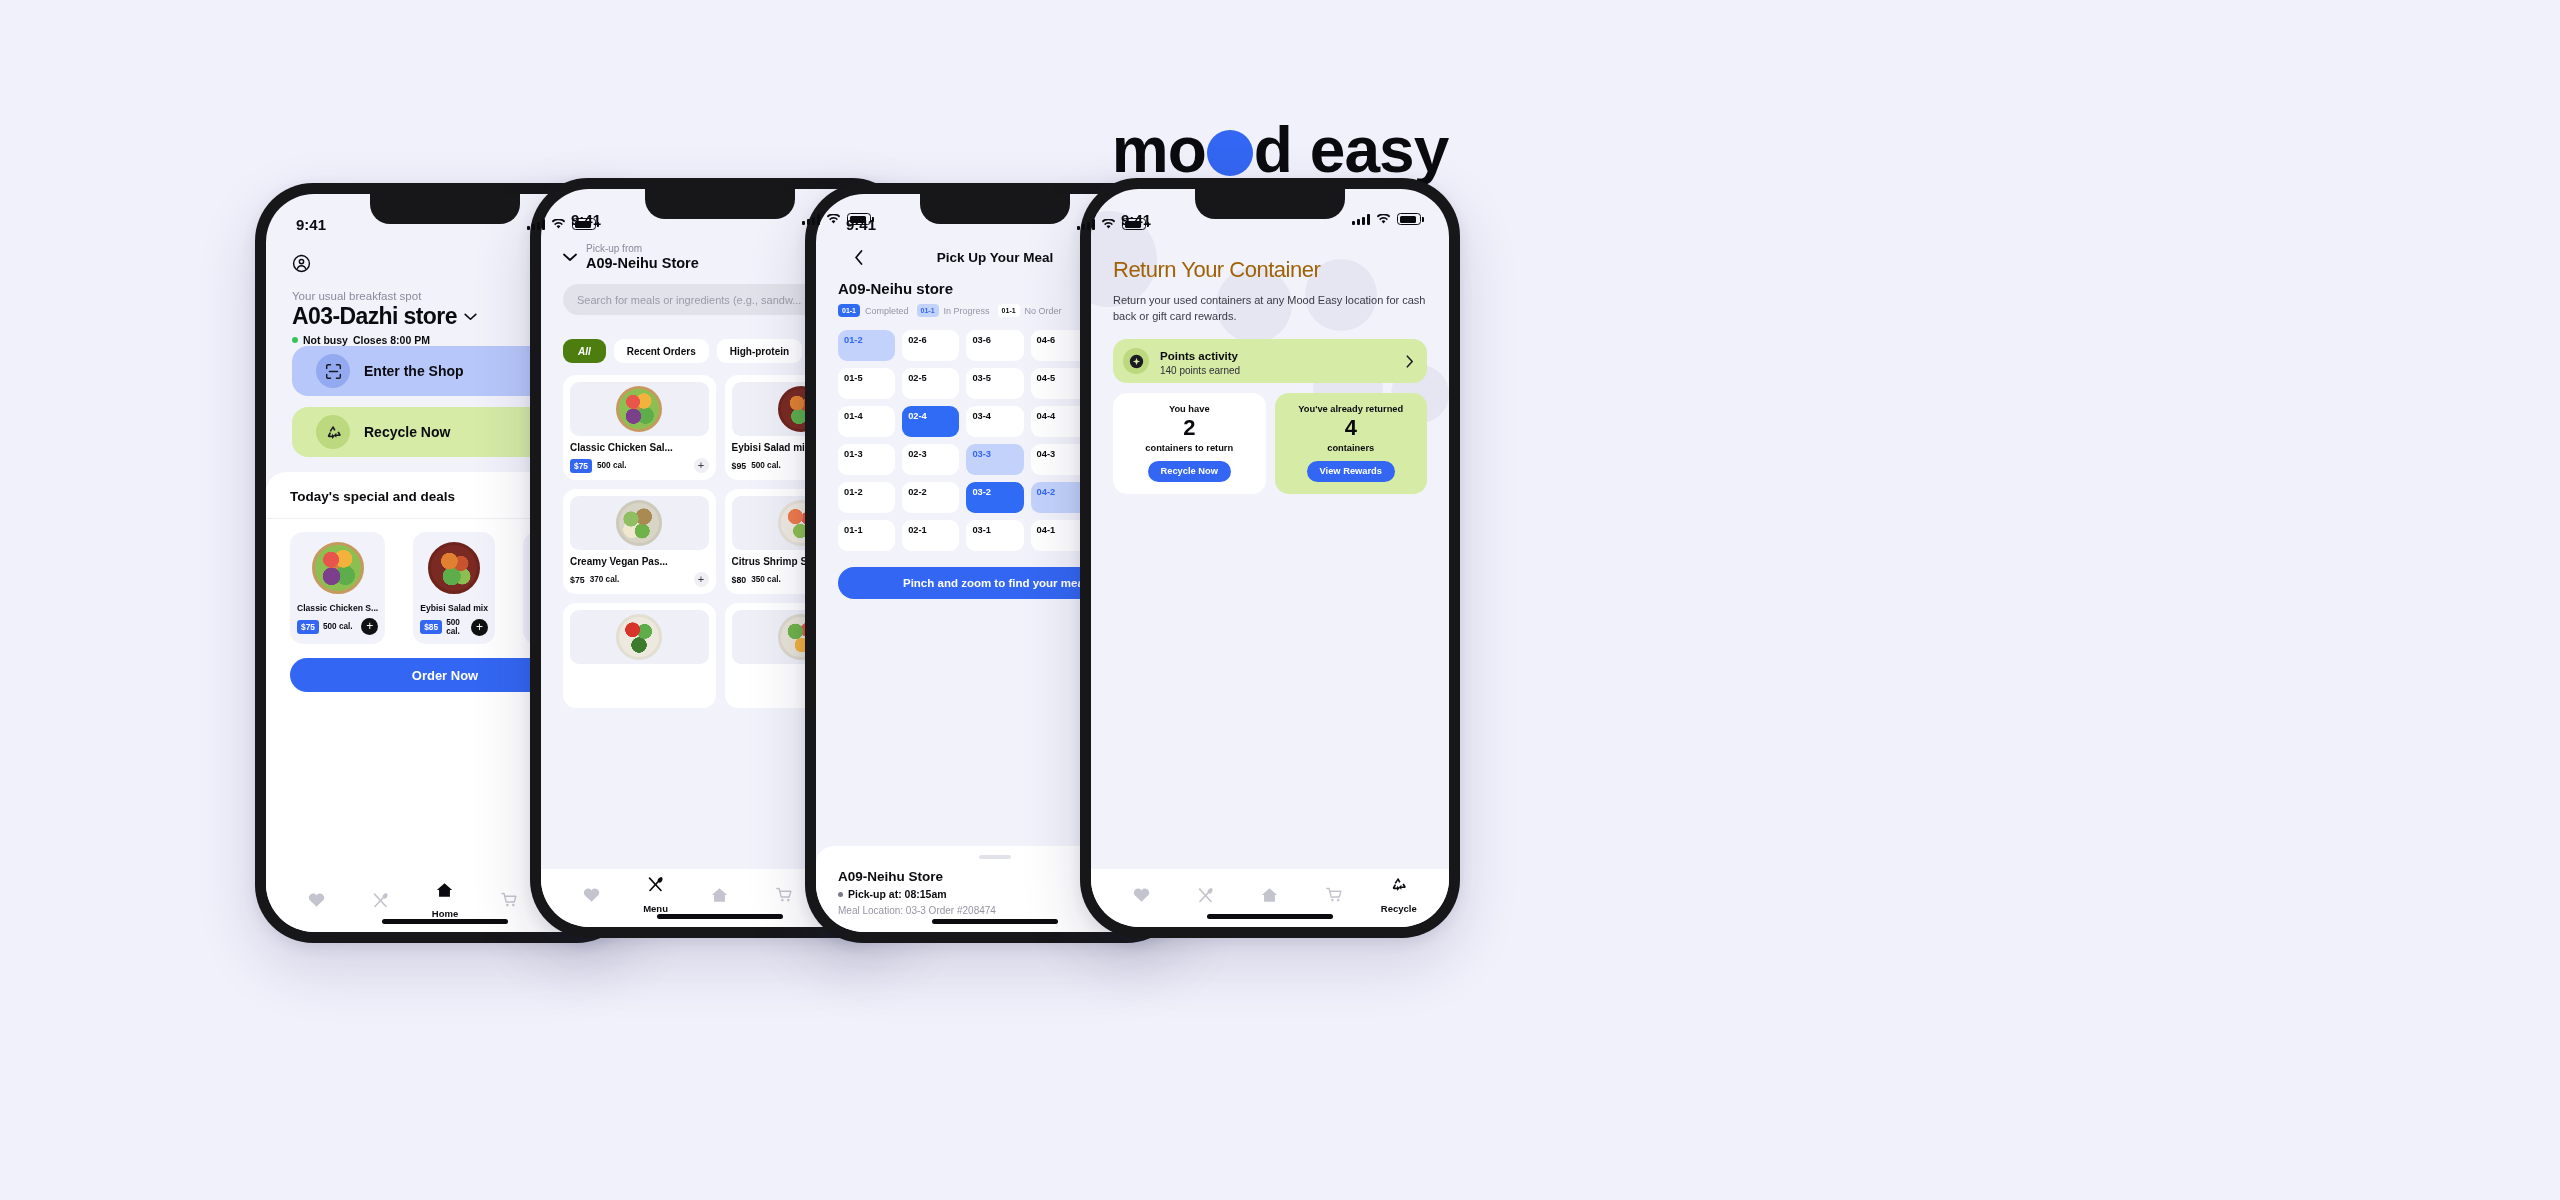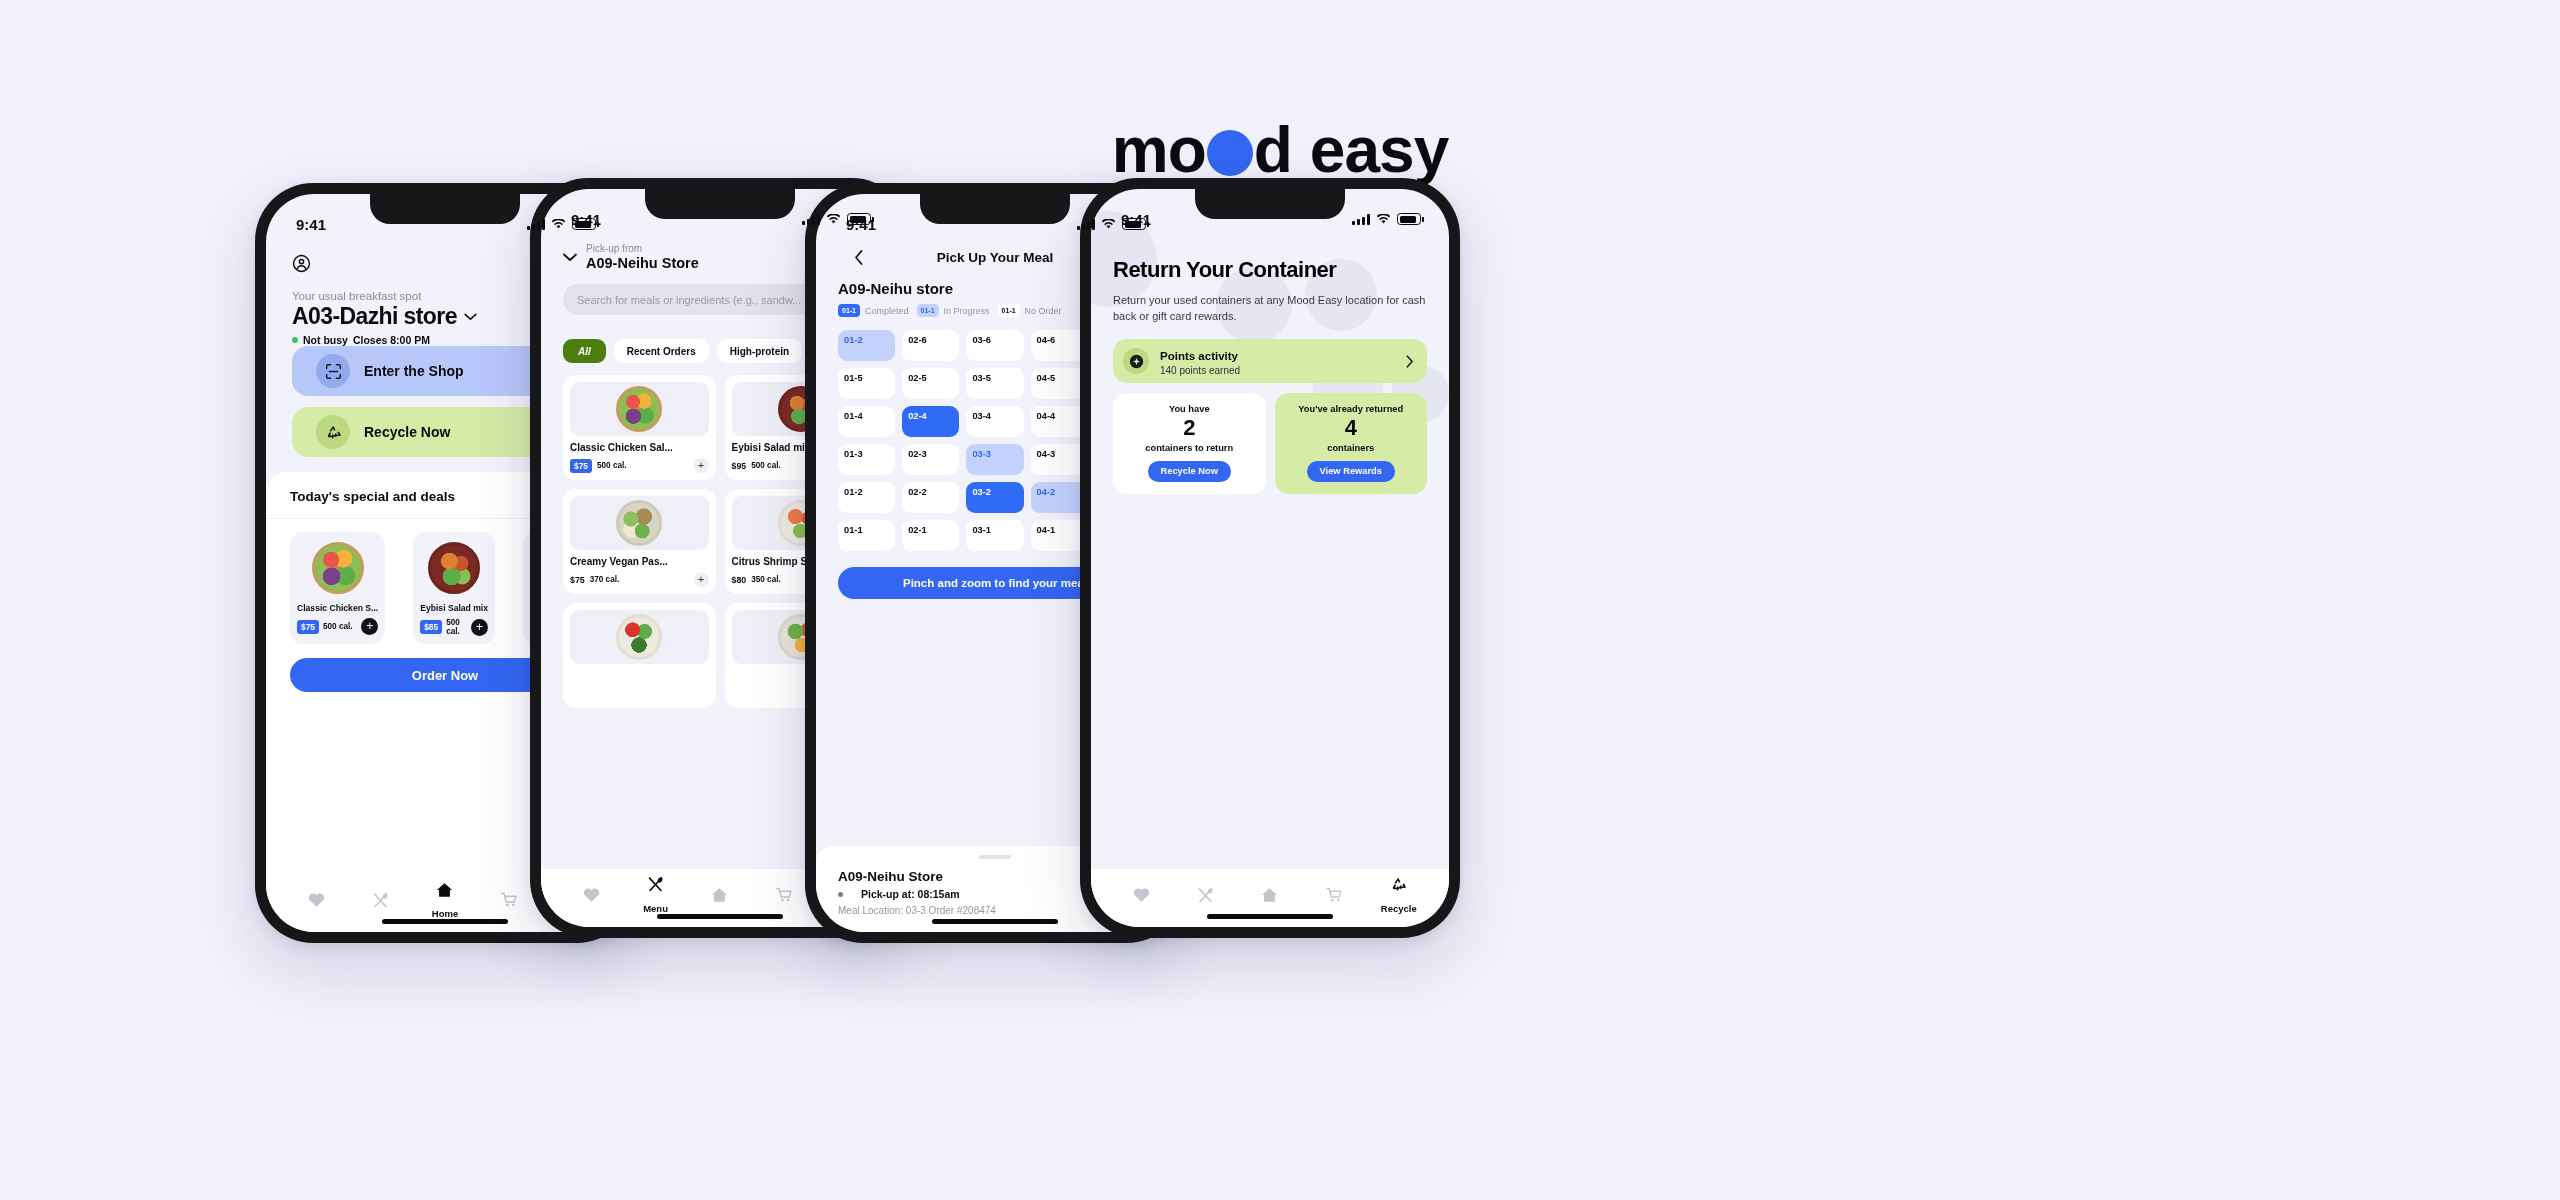--- a/index.html
+++ b/index.html
@@ -231,31 +231,31 @@
     margin: 16px 22px 0; height: 32px; border-radius: 17px;
     background: #3366F2; color: #fff; border: none;
     font-size: 11.5px; font-weight: 700; font-family: inherit; cursor: pointer;
   }
   .sheet {
     margin-top: auto; background: #fff; border-radius: 18px 18px 0 0;
     padding: 9px 22px 16px;
   }
   .grab { width: 32px; height: 4px; border-radius: 2px; background: #E2E2EA; margin: 0 auto 10px; }
   .sheet-title { font-size: 13.5px; font-weight: 700; color: #0B0B0F; }
-  .sheet-row { display: flex; align-items: center; gap: 18px; margin-top: 4px; }
+  .sheet-row { display: flex; align-items: center; gap: 5px; margin-top: 4px; }
   .graydot { width: 5px; height: 5px; border-radius: 50%; background: #7A7A88; }
   .sheet-pick { font-size: 10.5px; font-weight: 700; color: #0B0B0F; }
   .sheet-meta { font-size: 10px; color: #9595A4; margin-top: 5px; }
 
   
   .p4 { left: 1080px; top: 178px; }
   .p4-body { position: relative; flex: 1; display: flex; flex-direction: column; min-height: 0; }
   .blob { position: absolute; border-radius: 50%; background: #E5E6F2; z-index: 0; }
   .p4-in { position: relative; z-index: 1; padding: 20px 22px 0; }
-  .p4-h1 { font-size: 22px; font-weight: 700; color: #000000; line-height: 1.18; letter-spacing: -.5px; }
+  .p4-h1 { font-size: 22px; font-weight: 400; color: #a16207; line-height: 1.18; letter-spacing: -.5px; }
   .p4-desc { font-size: 11px; color: #3A3A44; line-height: 1.48; margin-top: 9px; }
   .points {
     margin-top: 15px; background: #D6EBA6; border-radius: 14px; height: 44px;
     display: flex; align-items: center; gap: 11px; padding: 0 13px 0 10px;
   }
   .points-ic {
     width: 26px; height: 26px; border-radius: 50%; background: #BCD97F;
     display: flex; align-items: center; justify-content: center; flex: 0 0 26px;
   }
   .points-tx { flex: 1; }

